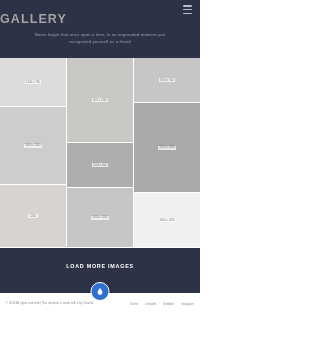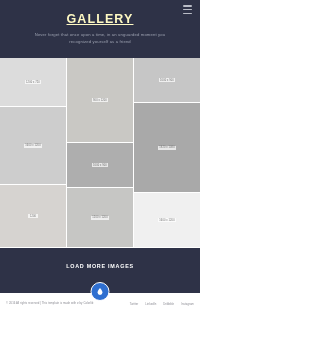--- a/index.html
+++ b/index.html
@@ -24,27 +24,25 @@
     width: 9px; height: 9px;
     display: flex; flex-direction: column;
     justify-content: space-between;
     cursor: pointer;
   }
   .menu-icon span {
     display: block; height: 1.5px; width: 100%;
     background: #b9bcc6; border-radius: 1px;
   }
   .site-title {
-    text-align: center;
-    color: #fef9c3;
+    color: #a3a3a3;
     font-size: 12.5px;
     font-weight: bold;
     letter-spacing: 1.1px;
     margin-top: 6px;
-    text-decoration: underline;
   }
   .site-subtitle {
     text-align: center;
     color: #9ba0af;
     font-size: 4.2px;
     line-height: 1.75;
     letter-spacing: 0.15px;
     margin: 5px auto 0;
     max-width: 150px;
   }

